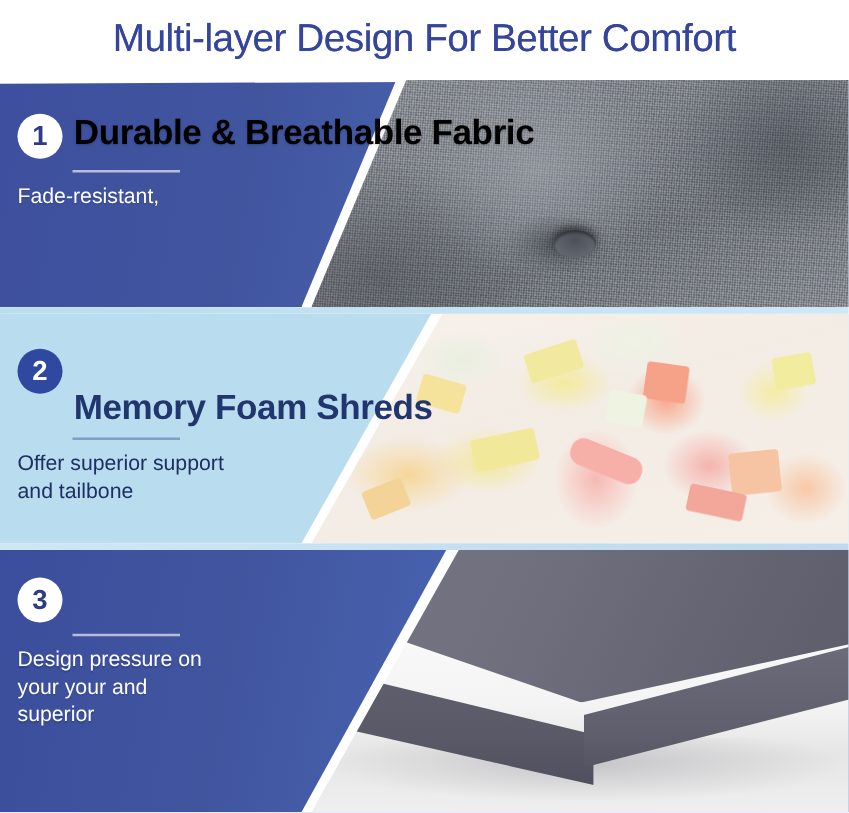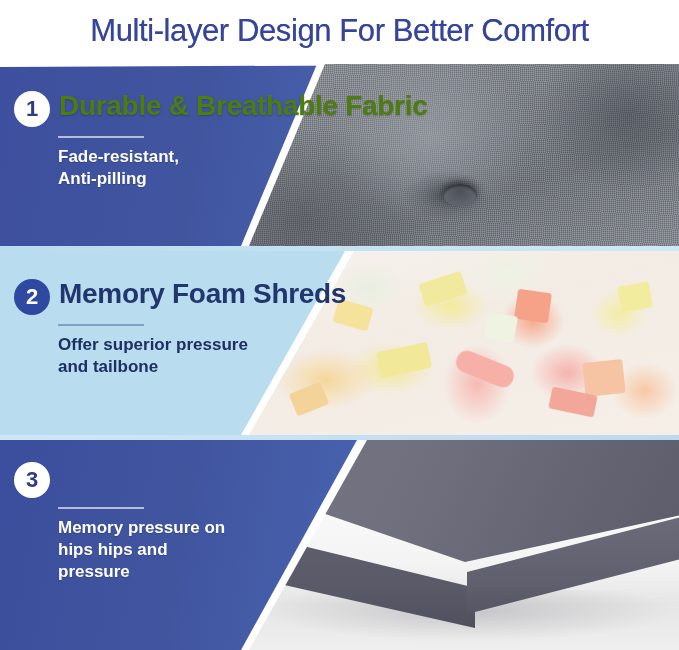--- a/index.html
+++ b/index.html
@@ -134,26 +134,26 @@
   .head-row{ display:flex; align-items:flex-start; }
   .num-circle{
     flex:none; width:36px; height:36px; border-radius:50%;
     display:flex; align-items:center; justify-content:center;
     font-size:22px; font-weight:bold; line-height:1;
   }
   .num-light{ background:#ffffff; color:#2e3c86; }
   .num-dark { background:#2f49a0; color:#ffffff; }
   .head-text{ margin-left:9px; font-size:28px; font-weight:bold; line-height:1.08; letter-spacing:-0.3px; }
   .divider{ width:86px; height:2px; margin:9px 0 8px 44px; }
-  .sub-text{ margin-left:44px; font-size:17px; font-weight:bold; line-height:1.28; }
-
-  .on-dark .head-text{ color:#4d7c0f; text-shadow:0 1px 2px rgba(0,0,0,.22);text-align:center; }
+  .sub-text{ font-size:17px; font-weight:normal; line-height:1.28; }
+
+  .on-dark .head-text{ color:#000000; text-shadow:0 1px 2px rgba(0,0,0,.22);text-align:center; }
   .on-dark .sub-text{ color:#ffffff; text-shadow:0 1px 1px rgba(0,0,0,.18); }
   .on-dark .divider{ background:rgba(255,255,255,.62); }
-  .on-light .head-text{ color:#21356f; }
+  .on-light .head-text{ color:#21356f;margin-top:32px; }
   .on-light .sub-text{ color:#1d2f63; }
   .on-light .divider{ background:rgba(40,70,130,.40); }
 
   #panel-1 .content{ padding-top:27px; }
   #panel-2 .content{ padding-top:28px; }
   #panel-3 .content{ padding-top:22px; }
 
   
   .gap-band{ position:absolute; left:0; width:679px; }
   #gap-1{ top:246px; height:5px; background:linear-gradient(90deg,#b9dcee,#cfe8f6); }
@@ -177,21 +177,20 @@
   </div>
 
   <div class="content on-dark">
     <div class="head-row">
       <div class="num-circle num-light">1</div>
       <div class="head-text">Durable &amp; Breathable Fabric</div>
     </div>
     <div class="divider"></div>
     <div class="sub-text">
       <div>Fade-resistant,</div>
-      <div>Anti-pilling</div>
     </div>
   </div>
 </section>
 
 <div class="gap-band" id="gap-1"></div>
 
 <section class="panel" id="panel-2">
   <div class="panel-bg"></div>
 
   <div class="photo-edge"></div>
@@ -210,21 +209,21 @@
     </div>
   </div>
 
   <div class="content on-light">
     <div class="head-row">
       <div class="num-circle num-dark">2</div>
       <div class="head-text">Memory Foam Shreds</div>
     </div>
     <div class="divider"></div>
     <div class="sub-text">
-      <div>Offer superior pressure</div>
+      <div>Offer superior support</div>
       <div>and tailbone</div>
     </div>
   </div>
 </section>
 
 <div class="gap-band" id="gap-2"></div>
 
 <section class="panel" id="panel-3">
   <div class="panel-bg"></div>
 
@@ -237,18 +236,18 @@
       <div class="foam-right"></div>
     </div>
   </div>
 
   <div class="content on-dark">
     <div class="head-row">
       <div class="num-circle num-light">3</div>
     </div>
     <div class="divider"></div>
     <div class="sub-text">
-      <div>Memory pressure on</div>
-      <div>hips hips and</div>
-      <div>pressure</div>
+      <div>Design pressure on</div>
+      <div>your your and</div>
+      <div>superior</div>
     </div>
   </div>
 </section>
 
 </body></html>

